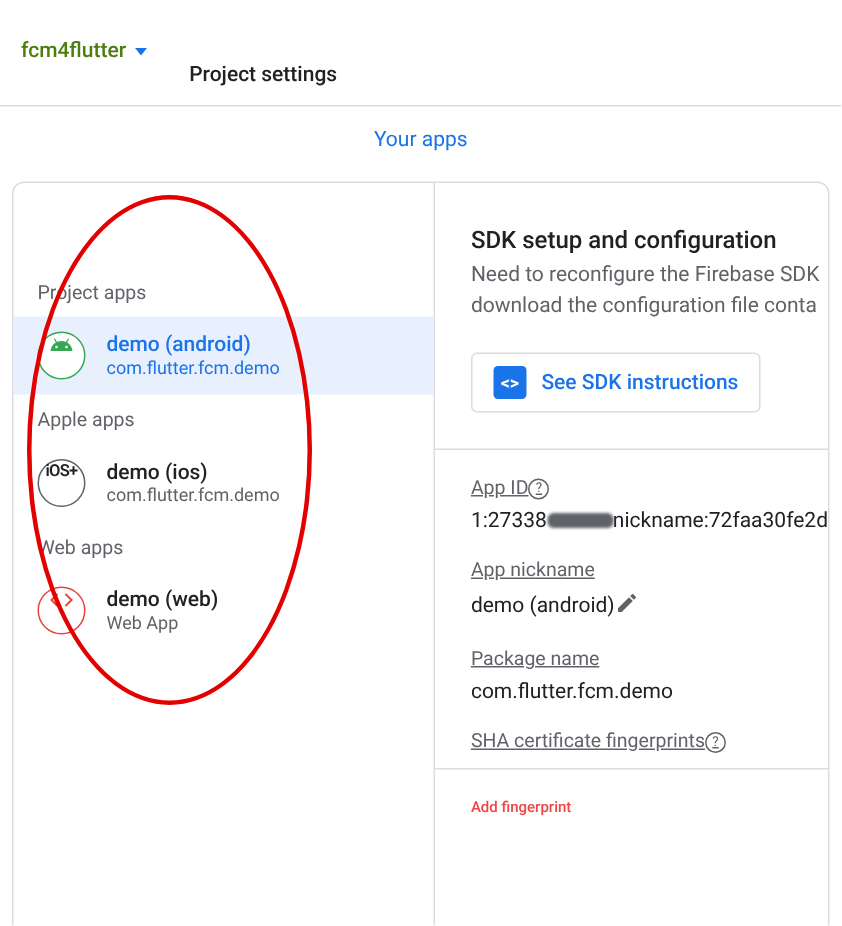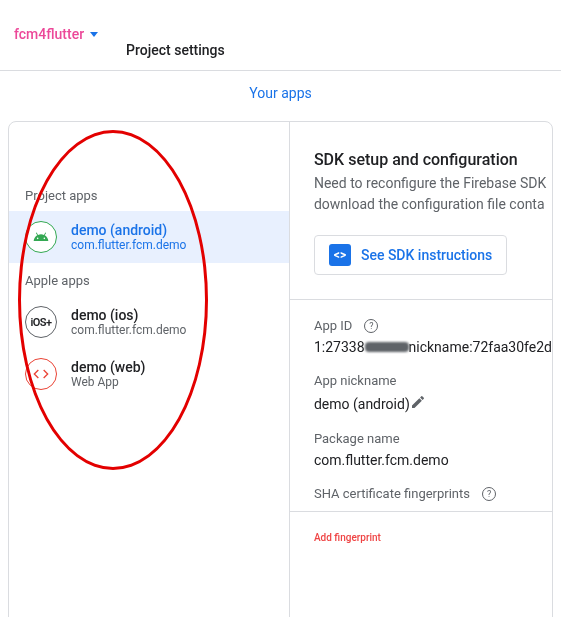--- a/index.html
+++ b/index.html
@@ -16,21 +16,21 @@
     .header {
       display: flex;
       align-items: center;
       padding: 10px 8px 12px 8px;
       border-bottom: 1px solid #dadce0;
       gap: 4px;
     }
     .project-selector {
       display: flex;
       align-items: center;
-      color: #ec4899;
+      color: #4d7c0f;
       font-weight: 500;
       gap: 6px;
       padding: 4px 6px;
       cursor: pointer;
     }
     .caret-down {
       width: 0; height: 0;
       border-left: 4px solid transparent;
       border-right: 4px solid transparent;
       border-top: 5px solid #1a73e8;
@@ -74,21 +74,20 @@
       padding: 10px 16px;
       cursor: pointer;
     }
     .app-row.selected {
       background: #e8f0fe;
     }
     .app-icon {
       width: 32px; height: 32px;
       border-radius: 50%;
       display: flex;
-      align-items: center;
       justify-content: center;
       flex-shrink: 0;
       background: #fff;
     }
     .icon-android { border: 1.5px solid #34a853; }
     .icon-ios { border: 1.5px solid #5f6368; }
     .icon-web { border: 1.5px solid #ea4335; }
     .ios-text { font-size: 11px; font-weight: 600; color: #202124; letter-spacing: -0.5px; }
     .app-text { display: flex; flex-direction: column; }
     .app-name { font-weight: 500; font-size: 14px; }
@@ -138,22 +137,23 @@
     .divider {
       border-top: 1px solid #dadce0;
       margin-left: -24px;
     }
     .field-block { padding: 18px 0 0 0; }
     .field-label {
       color: #5f6368;
       font-size: 13px;
       display: flex;
       align-items: center;
-      gap: 12px;
+      gap: 0;
       margin-bottom: 6px;
+      text-decoration: underline;
     }
     .field-value {
       font-size: 14px;
       color: #202124;
       display: flex;
       align-items: center;
       gap: 0;
     }
     .help-circle {
       width: 14px; height: 14px;
@@ -224,20 +224,21 @@
     <div class="app-row">
       <div class="app-icon icon-ios">
         <span class="ios-text">iOS+</span>
       </div>
       <div class="app-text">
         <span class="app-name">demo (ios)</span>
         <span class="app-sub">com.flutter.fcm.demo</span>
       </div>
     </div>
 
+    <div class="group-header">Web apps</div>
     <div class="app-row">
       <div class="app-icon icon-web">
         <svg width="16" height="16" viewBox="0 0 24 24" fill="none" stroke="#ea4335" stroke-width="2">
             <polyline points="16 18 22 12 16 6"></polyline>
             <polyline points="8 6 2 12 8 18"></polyline>
           </svg>
       </div>
       <div class="app-text">
         <span class="app-name">demo (web)</span>
         <span class="app-sub">Web App</span>

